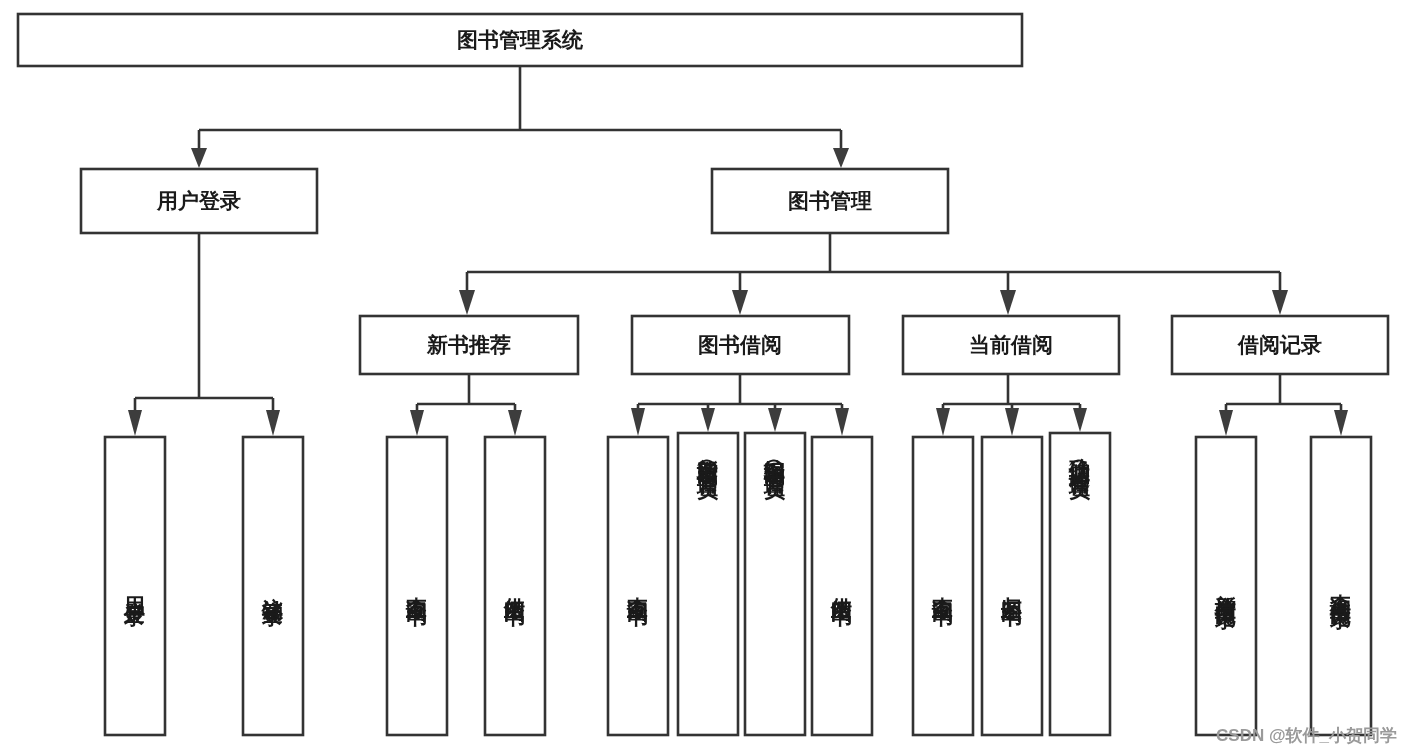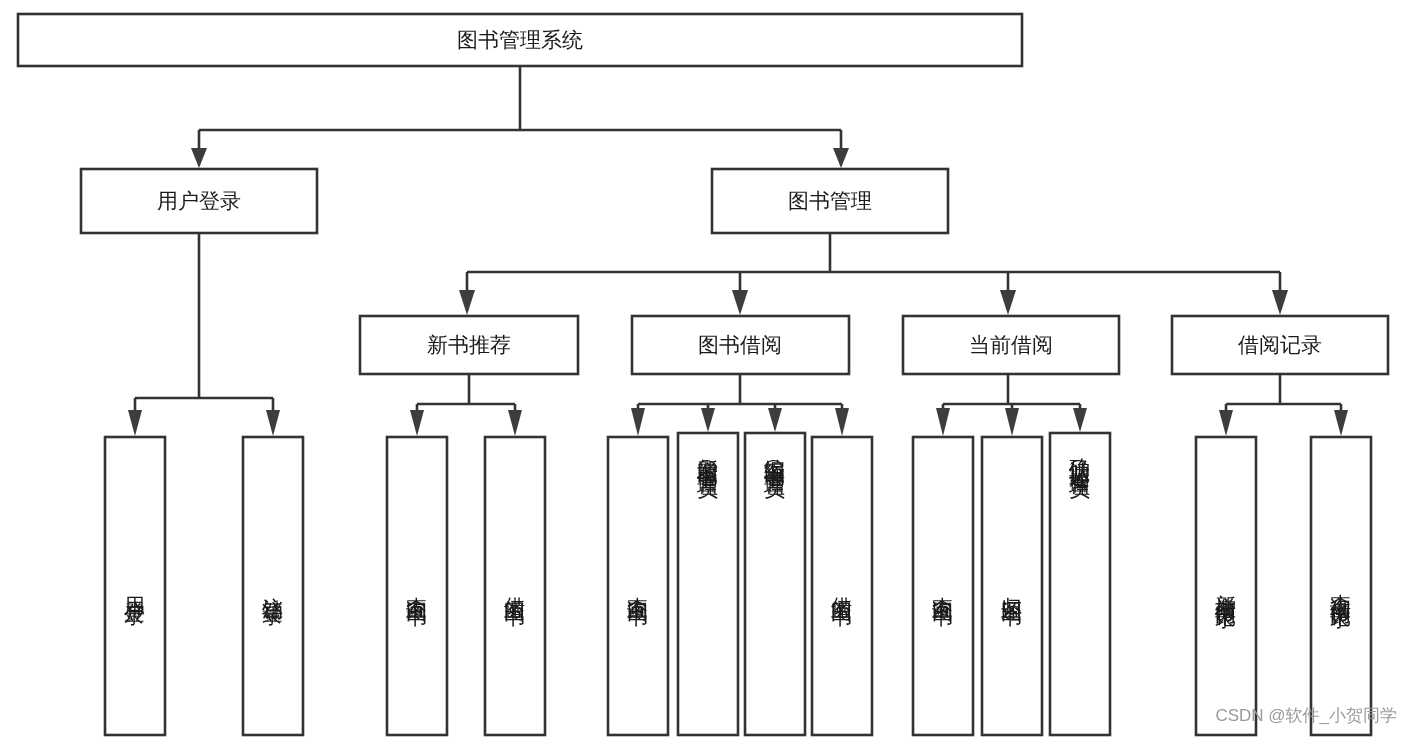--- a/index.html
+++ b/index.html
@@ -11,20 +11,21 @@
     width: 1405px;
     height: 747px;
     font-family: "Liberation Sans", "DejaVu Sans", sans-serif;
     overflow: hidden;
     position: relative;
   }
   #diagram-root {
     position: relative;
     width: 1405px;
     height: 747px;
+    font-weight: bold;
   }
   svg#tree-svg {
     position: absolute;
     top: 0;
     left: 0;
     width: 1405px;
     height: 747px;
   }
   .node-rect {
     fill: #ffffff;
@@ -43,21 +44,21 @@
   .node-label-h {
     font-family: "Liberation Sans", "DejaVu Sans", sans-serif;
     font-size: 21px;
     fill: #1a1a1a;
     text-anchor: middle;
     dominant-baseline: middle;
   }
   .watermark-text {
     position: absolute;
     right: 8px;
-    bottom: 20px;
+    bottom: 0;
     font-family: "Liberation Sans", "DejaVu Sans", sans-serif;
     font-size: 17px;
     color: #9a9a9a;
     white-space: nowrap;
     user-select: none;
   }
 </style>
 </head>
 <body>
 

